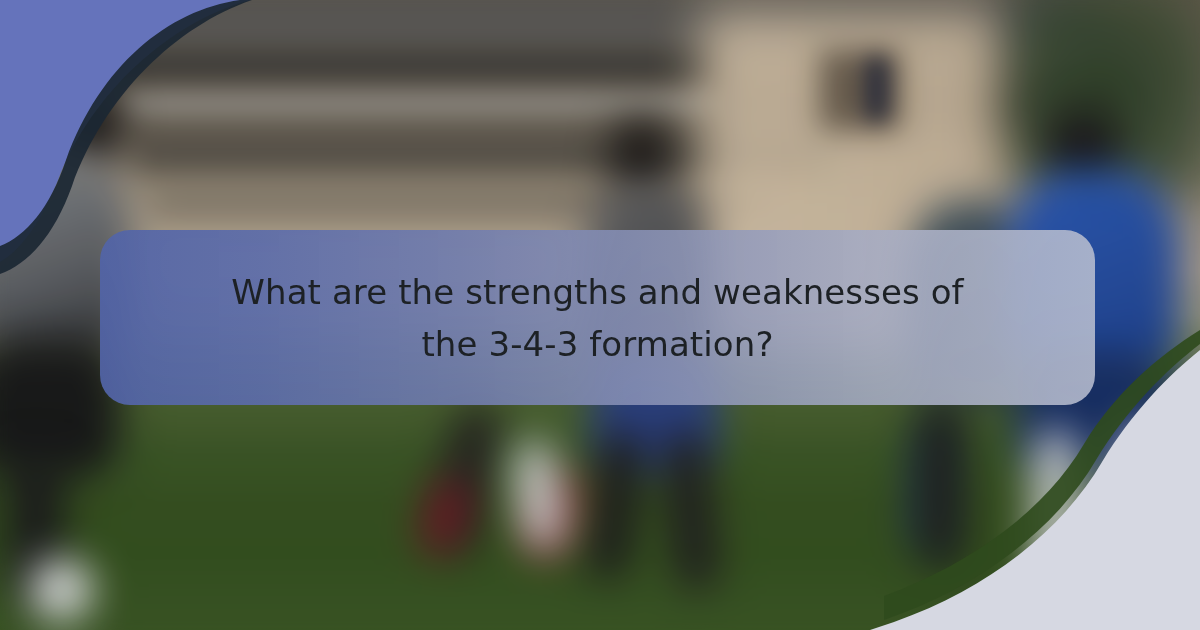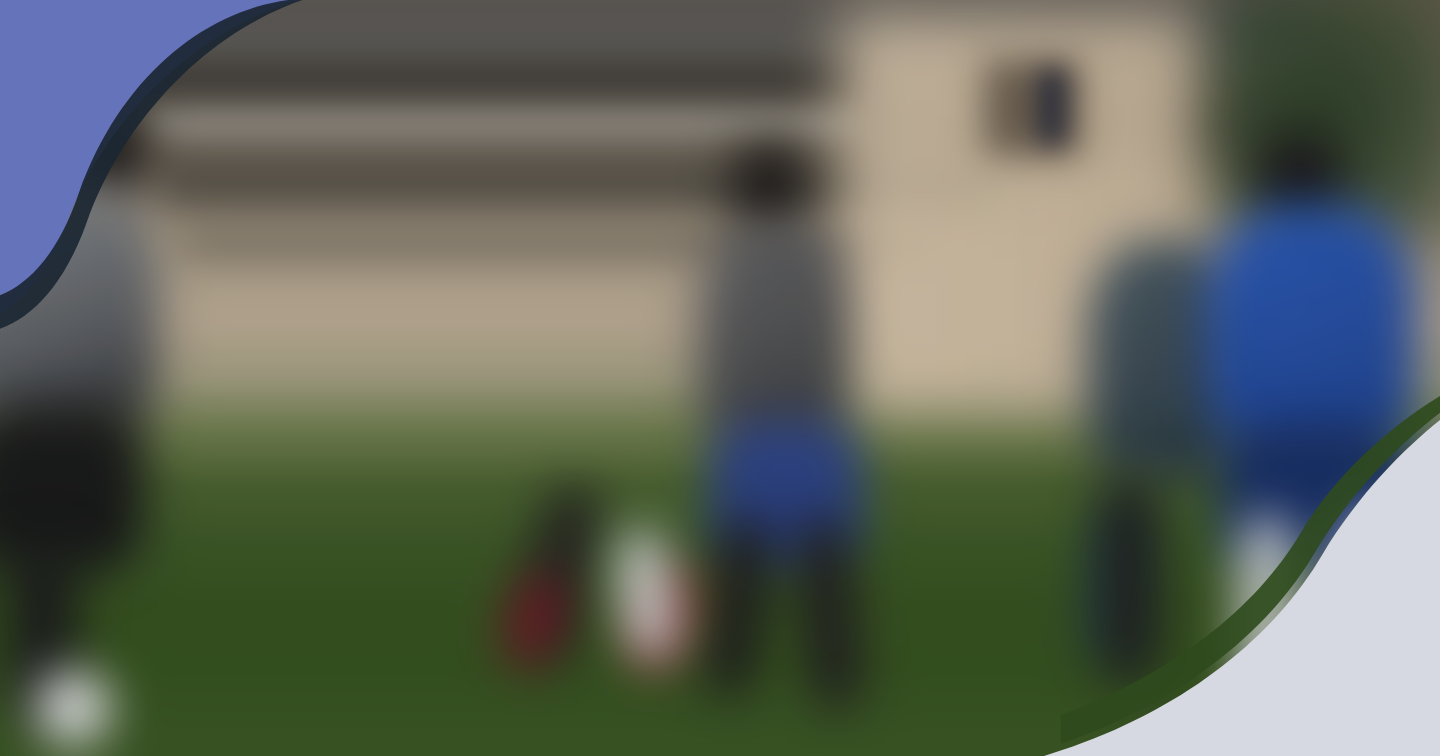--- a/index.html
+++ b/index.html
@@ -266,14 +266,17 @@
     <path d="M252,0 C176,26 104,96 72,186 C54,236 28,264 0,274 L0,246
              C26,236 50,208 66,160 C100,66 168,10 240,0 Z" fill="#1b2733" opacity="0.92"></path>
   </svg>
 
   <svg class="deco deco-br" viewBox="0 0 330 300">
     <path d="M330,20 C300,44 262,82 232,132 C192,200 120,258 24,292 L0,300 L330,300 Z" fill="#d6d8e2"></path>
     <path d="M330,14 C296,40 256,80 226,130 C186,198 112,256 14,290 L14,266
              C106,232 176,178 214,114 C244,64 288,26 330,0 Z" fill="#2f4a1d" opacity="0.9"></path>
   </svg>
 
+  <div id="question-card">
+    <div id="question-text">What are the strengths and weaknesses of the 3-4-3 formation?</div>
+  </div>
 
 </div>
 
 </body></html>

